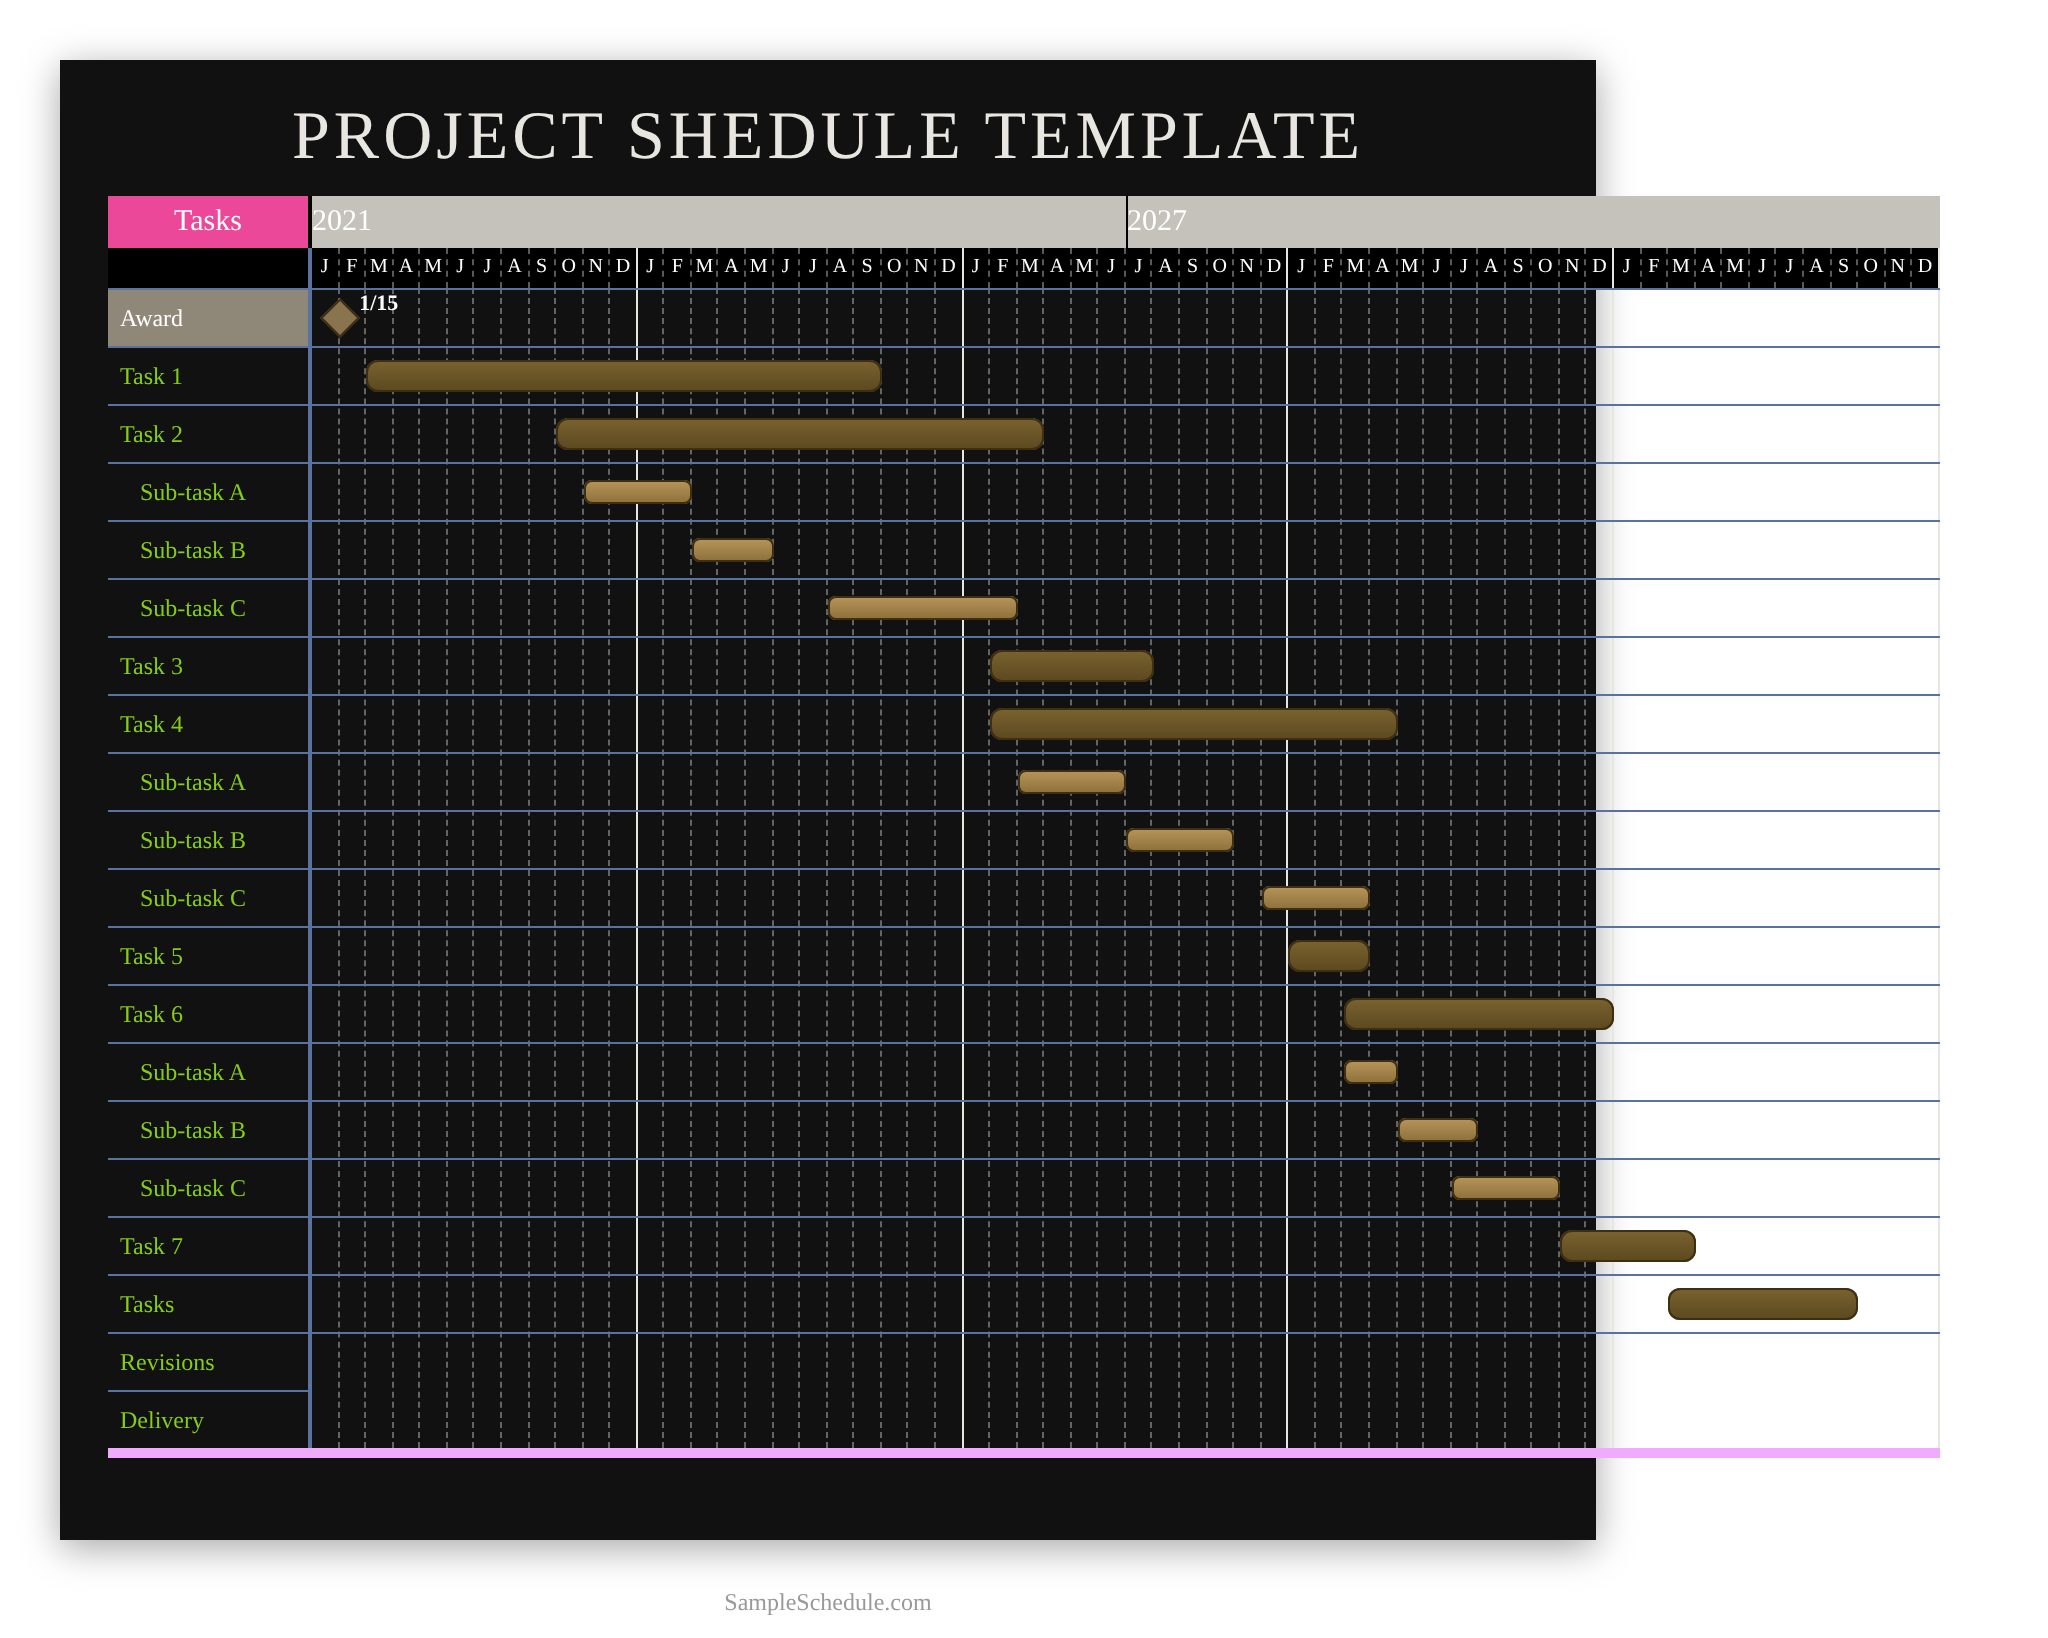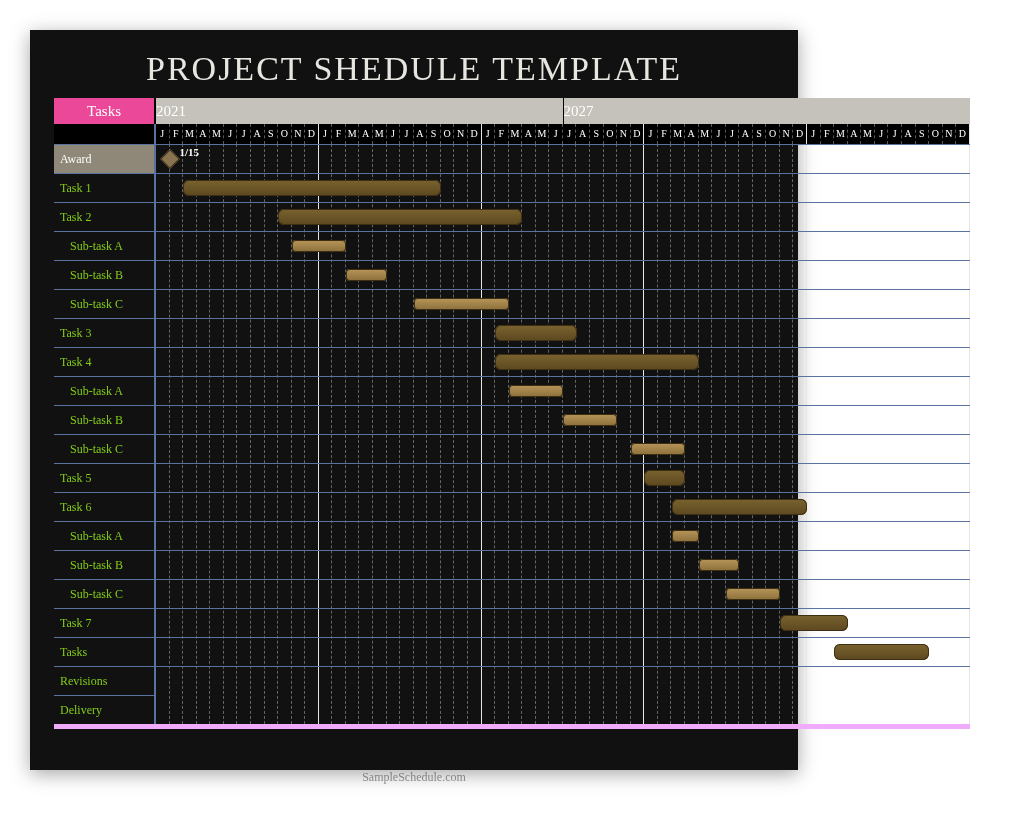--- a/index.html
+++ b/index.html
@@ -25,21 +25,21 @@
   .row-label.sub{padding-left:16px}
   .bars-area{flex:1;position:relative}
   .bar-row{height:28px;position:relative;border-top:1px solid #5a72a0}
   .grid-overlay{position:absolute;inset:0;display:flex;pointer-events:none}
   .gcell{flex:1;border-right:1px dashed rgba(255,255,255,.35)}
   .year-sep{border-right:1px solid #e8e6e0 !important}
   .bar{position:absolute;top:6px;height:16px;border-radius:6px;background:linear-gradient(#7a632f,#5c4820);box-shadow:inset 0 0 0 1px #3e2f12}
   .bar.sub{top:8px;height:12px;border-radius:4px;background:linear-gradient(#b8965a,#8b6f3a)}
   .milestone{position:absolute;top:7px;width:14px;height:14px;transform:rotate(45deg);background:#8a7450;box-shadow:inset 0 0 0 1px #3e2f12}
   .ms-label{position:absolute;top:1px;color:#fff;font-size:11px;font-weight:700}
-  .footer-credit{text-align:center;color:#999;font-size:12px;margin-top:0}
+  .footer-credit{text-align:center;color:#999;font-size:12px;margin-top:24px}
 </style>
 </head>
 <body>
 <div class="page-wrap">
   <div class="board">
     <div class="title">PROJECT SHEDULE TEMPLATE</div>
     <div class="chart">
 
       <div class="hdr-row">
         <div class="hdr-tasks">Tasks</div>

